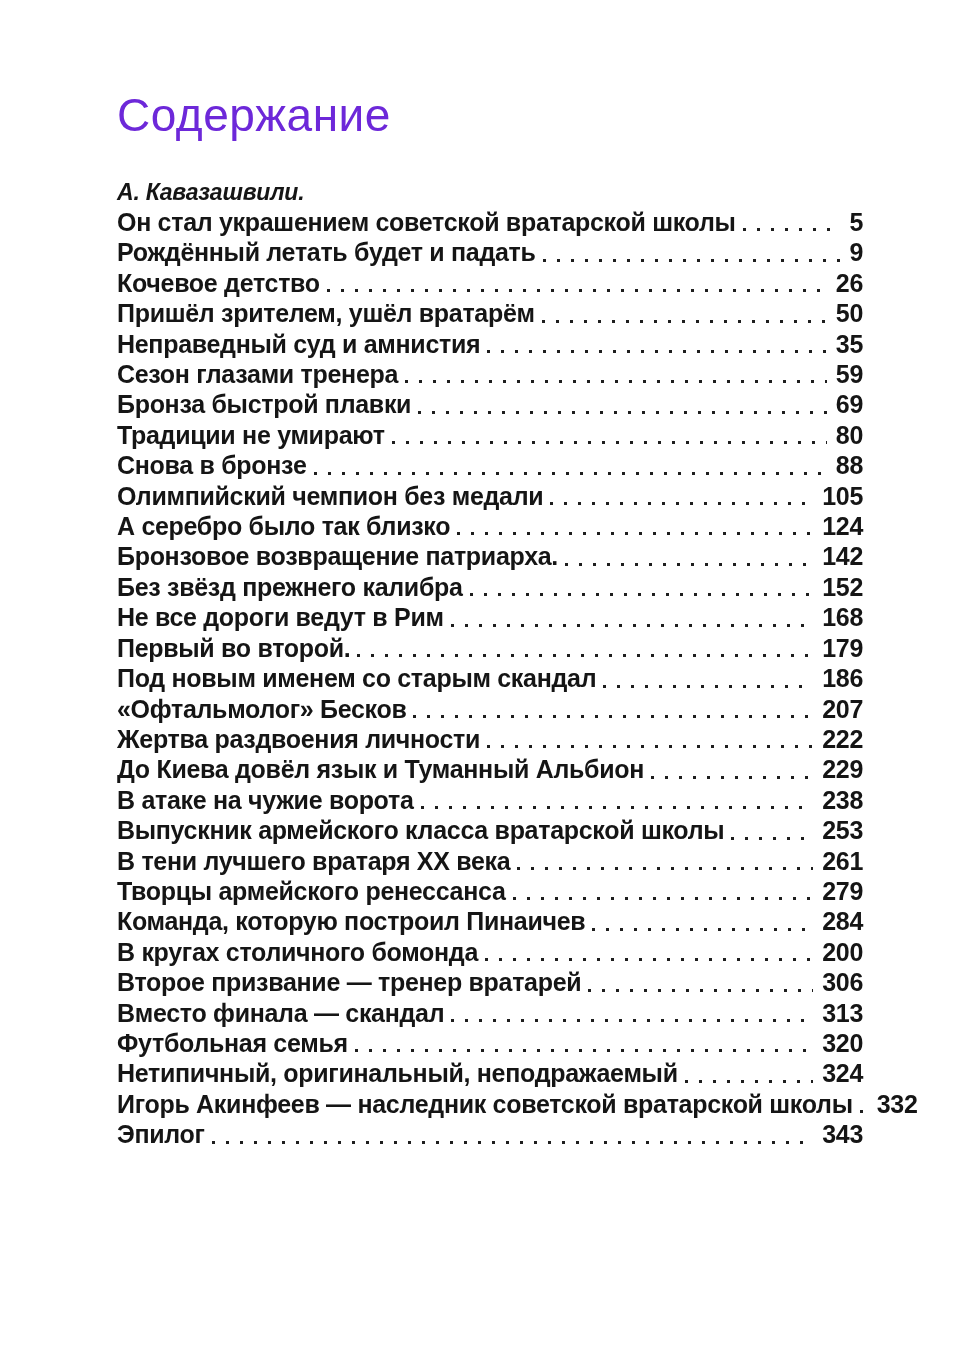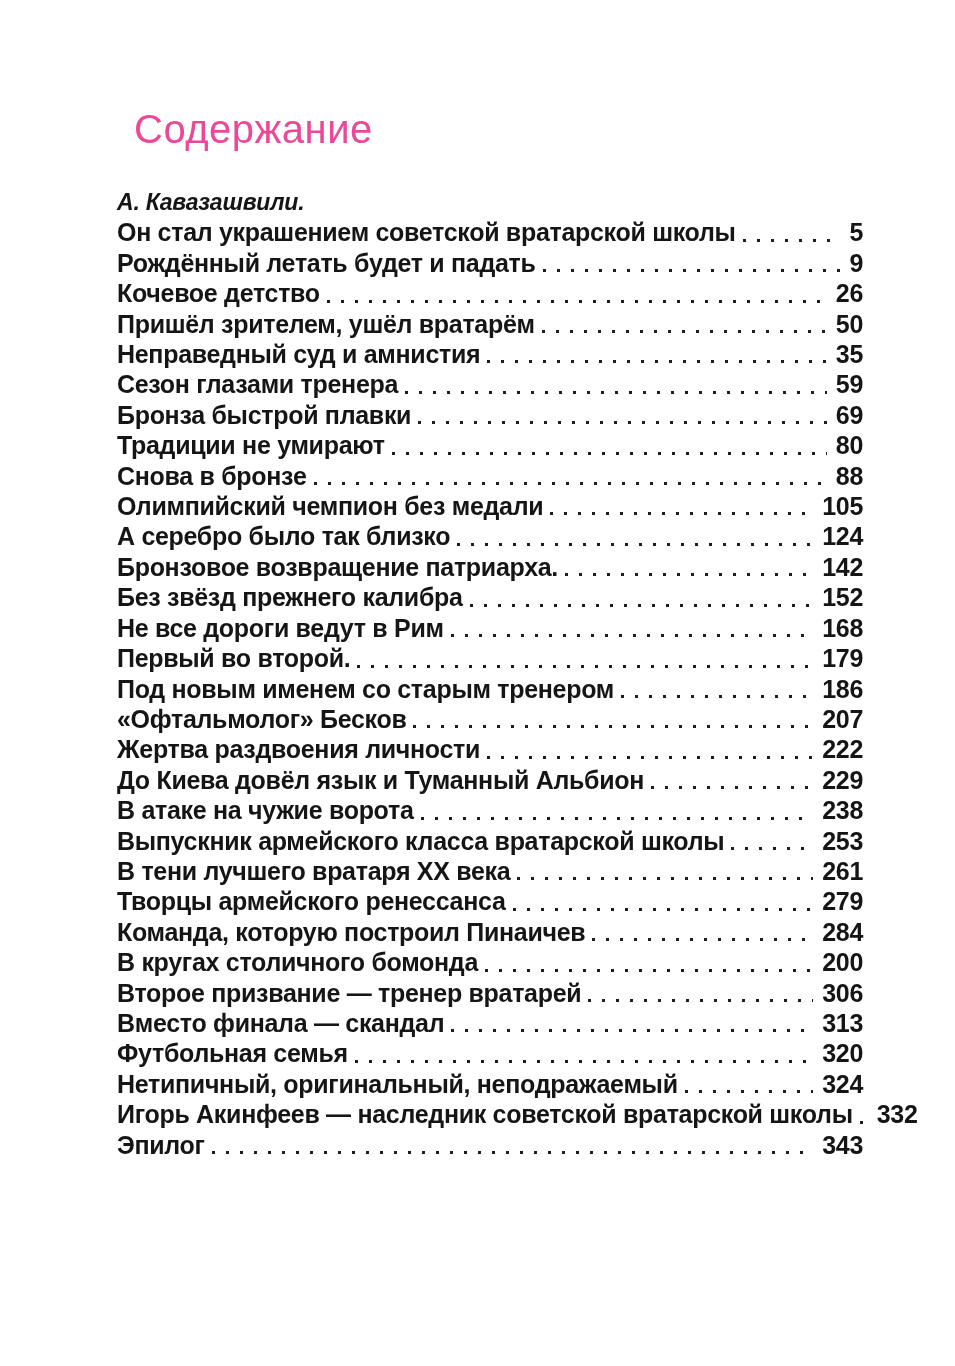--- a/index.html
+++ b/index.html
@@ -15,25 +15,25 @@
     color: #1c1c1c;
   }
   .page {
     box-sizing: border-box;
     width: 955px;
     height: 1366px;
     padding: 90px 92px 0 117px;
     background: #ffffff;
   }
   .page-title {
-    margin: 17px;
-    font-size: 40px;
+    margin: 0;
+    font-size: 46px;
     line-height: 1.1;
     font-weight: 400;
-    color: #ec4899;
+    color: #6d28d9;
     letter-spacing: 0.5px;
   }
   .toc {
     margin-top: 36px;
   }
   .author-line {
     font-size: 23px;
     line-height: 30.4px;
     font-weight: 700;
     font-style: italic;
@@ -153,21 +153,21 @@
           <span class="entry-title">Не все дороги ведут в Рим</span>
           <span class="leader"></span>
           <span class="entry-page">168</span>
         </div>
         <div class="row">
           <span class="entry-title">Первый во второй.</span>
           <span class="leader"></span>
           <span class="entry-page">179</span>
         </div>
         <div class="row">
-          <span class="entry-title">Под новым именем со старым тренером</span>
+          <span class="entry-title">Под новым именем со старым скандал</span>
           <span class="leader"></span>
           <span class="entry-page">186</span>
         </div>
         <div class="row">
           <span class="entry-title">«Офтальмолог» Бесков</span>
           <span class="leader"></span>
           <span class="entry-page">207</span>
         </div>
         <div class="row">
           <span class="entry-title">Жертва раздвоения личности</span>

